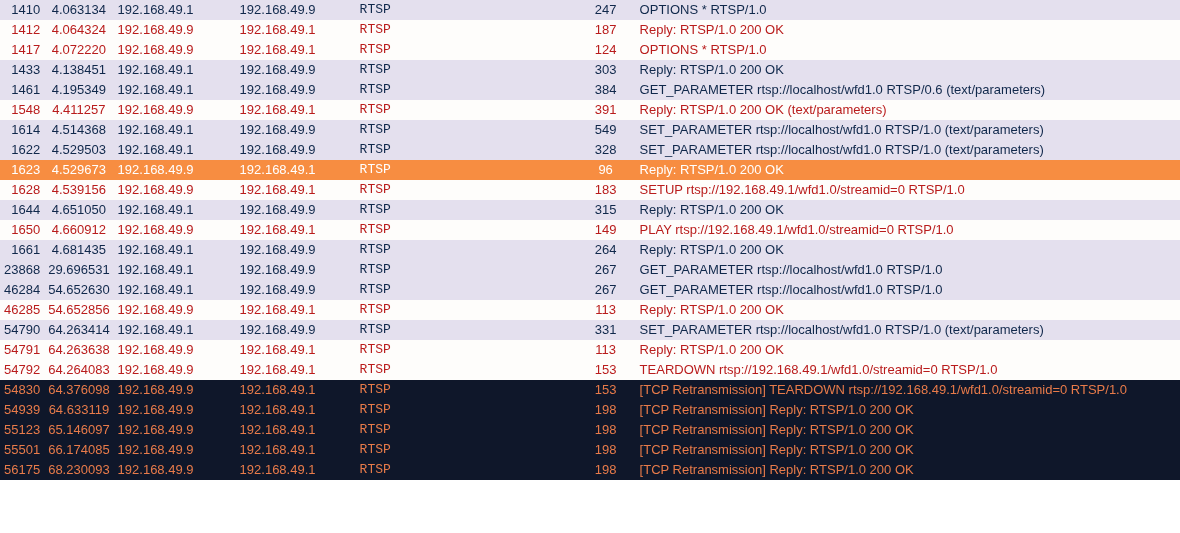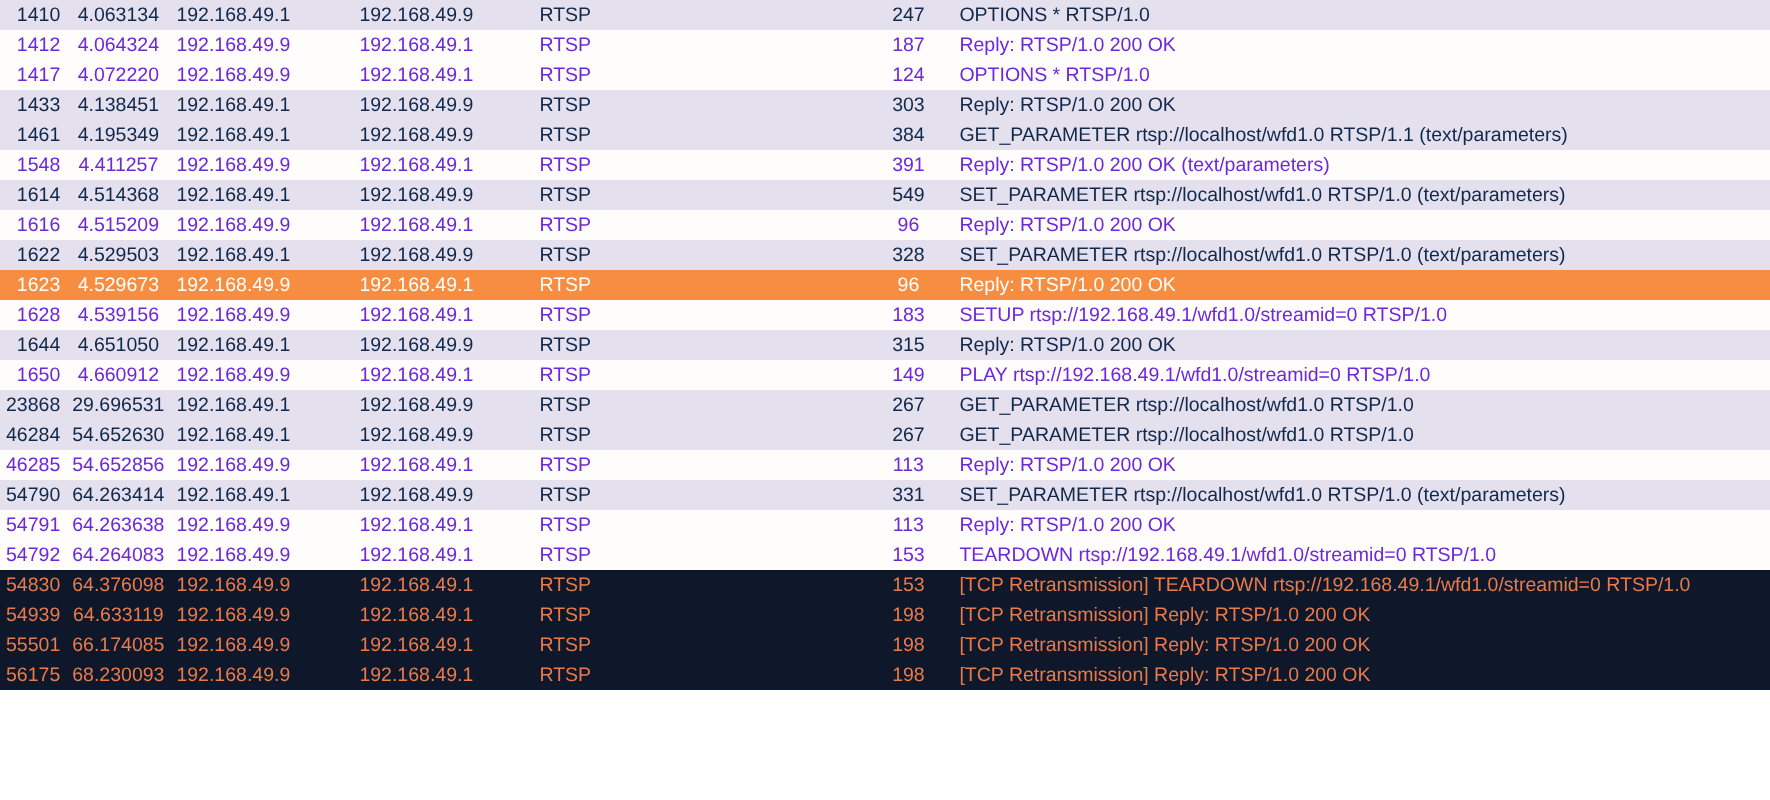--- a/index.html
+++ b/index.html
@@ -21,27 +21,27 @@
     .packet-table td {
       padding: 0 4px;
       white-space: nowrap;
       overflow: hidden;
     }
     
     .col-no { width: 38px; text-align: right; padding-right: 4px; margin-left: 35px; }
     .col-time { width: 65px; text-align: center; }
     .col-src { width: 122px; text-align: left; padding-left: 8px; }
     .col-dst { width: 120px; text-align: left; padding-left: 6px; }
-    .col-proto { width: 220px; text-align: left; padding-left: 6px; }
+    .col-proto { width: 220px; text-align: left; padding-left: 6px; font-family: Liberation Mono, monospace; }
     .col-len { width: 60px; text-align: center; padding-right: 6px; }
     .col-info { text-align: left; padding-left: 6px; }
 
     
     .row-light-purple { background: #e4e0ee; color: #10284b; }
-    .row-white { background: #fefdfb; color: #6d28d9; }
+    .row-white { background: #fefdfb; color: #b91c1c; }
     .row-selected { background: #f78d41; color: #ffffff; }
     .row-selected td { color: #ffffff; }
     .row-dark { background: #0f172a; color: #e87b4a; }
     .row-dark td { color: #e87b4a; }
   </style>
 </head>
 <body>
 
 <table class="packet-table">
   <tbody id="packet-tbody">
@@ -81,48 +81,39 @@
         <td class="col-len">303</td>
         <td class="col-info">Reply: RTSP/1.0 200 OK</td>
       </tr>
       <tr class="row-light-purple">
         <td class="col-no">1461</td>
         <td class="col-time">4.195349</td>
         <td class="col-src">192.168.49.1</td>
         <td class="col-dst">192.168.49.9</td>
         <td class="col-proto">RTSP</td>
         <td class="col-len">384</td>
-        <td class="col-info">GET_PARAMETER rtsp://localhost/wfd1.0 RTSP/1.1 (text/parameters)</td>
+        <td class="col-info">GET_PARAMETER rtsp://localhost/wfd1.0 RTSP/0.6 (text/parameters)</td>
       </tr>
       <tr class="row-white">
         <td class="col-no">1548</td>
         <td class="col-time">4.411257</td>
         <td class="col-src">192.168.49.9</td>
         <td class="col-dst">192.168.49.1</td>
         <td class="col-proto">RTSP</td>
         <td class="col-len">391</td>
         <td class="col-info">Reply: RTSP/1.0 200 OK (text/parameters)</td>
       </tr>
       <tr class="row-light-purple">
         <td class="col-no">1614</td>
         <td class="col-time">4.514368</td>
         <td class="col-src">192.168.49.1</td>
         <td class="col-dst">192.168.49.9</td>
         <td class="col-proto">RTSP</td>
         <td class="col-len">549</td>
         <td class="col-info">SET_PARAMETER rtsp://localhost/wfd1.0 RTSP/1.0 (text/parameters)</td>
-      </tr>
-      <tr class="row-white">
-        <td class="col-no">1616</td>
-        <td class="col-time">4.515209</td>
-        <td class="col-src">192.168.49.9</td>
-        <td class="col-dst">192.168.49.1</td>
-        <td class="col-proto">RTSP</td>
-        <td class="col-len">96</td>
-        <td class="col-info">Reply: RTSP/1.0 200 OK</td>
       </tr>
       <tr class="row-light-purple">
         <td class="col-no">1622</td>
         <td class="col-time">4.529503</td>
         <td class="col-src">192.168.49.1</td>
         <td class="col-dst">192.168.49.9</td>
         <td class="col-proto">RTSP</td>
         <td class="col-len">328</td>
         <td class="col-info">SET_PARAMETER rtsp://localhost/wfd1.0 RTSP/1.0 (text/parameters)</td>
       </tr>
@@ -156,20 +147,29 @@
       <tr class="row-white">
         <td class="col-no">1650</td>
         <td class="col-time">4.660912</td>
         <td class="col-src">192.168.49.9</td>
         <td class="col-dst">192.168.49.1</td>
         <td class="col-proto">RTSP</td>
         <td class="col-len">149</td>
         <td class="col-info">PLAY rtsp://192.168.49.1/wfd1.0/streamid=0 RTSP/1.0</td>
       </tr>
       <tr class="row-light-purple">
+        <td class="col-no">1661</td>
+        <td class="col-time">4.681435</td>
+        <td class="col-src">192.168.49.1</td>
+        <td class="col-dst">192.168.49.9</td>
+        <td class="col-proto">RTSP</td>
+        <td class="col-len">264</td>
+        <td class="col-info">Reply: RTSP/1.0 200 OK</td>
+      </tr>
+      <tr class="row-light-purple">
         <td class="col-no">23868</td>
         <td class="col-time">29.696531</td>
         <td class="col-src">192.168.49.1</td>
         <td class="col-dst">192.168.49.9</td>
         <td class="col-proto">RTSP</td>
         <td class="col-len">267</td>
         <td class="col-info">GET_PARAMETER rtsp://localhost/wfd1.0 RTSP/1.0</td>
       </tr>
       <tr class="row-light-purple">
         <td class="col-no">46284</td>
@@ -221,20 +221,29 @@
         <td class="col-time">64.376098</td>
         <td class="col-src">192.168.49.9</td>
         <td class="col-dst">192.168.49.1</td>
         <td class="col-proto">RTSP</td>
         <td class="col-len">153</td>
         <td class="col-info">[TCP Retransmission] TEARDOWN rtsp://192.168.49.1/wfd1.0/streamid=0 RTSP/1.0</td>
       </tr>
       <tr class="row-dark">
         <td class="col-no">54939</td>
         <td class="col-time">64.633119</td>
+        <td class="col-src">192.168.49.9</td>
+        <td class="col-dst">192.168.49.1</td>
+        <td class="col-proto">RTSP</td>
+        <td class="col-len">198</td>
+        <td class="col-info">[TCP Retransmission] Reply: RTSP/1.0 200 OK</td>
+      </tr>
+      <tr class="row-dark">
+        <td class="col-no">55123</td>
+        <td class="col-time">65.146097</td>
         <td class="col-src">192.168.49.9</td>
         <td class="col-dst">192.168.49.1</td>
         <td class="col-proto">RTSP</td>
         <td class="col-len">198</td>
         <td class="col-info">[TCP Retransmission] Reply: RTSP/1.0 200 OK</td>
       </tr>
       <tr class="row-dark">
         <td class="col-no">55501</td>
         <td class="col-time">66.174085</td>
         <td class="col-src">192.168.49.9</td>

